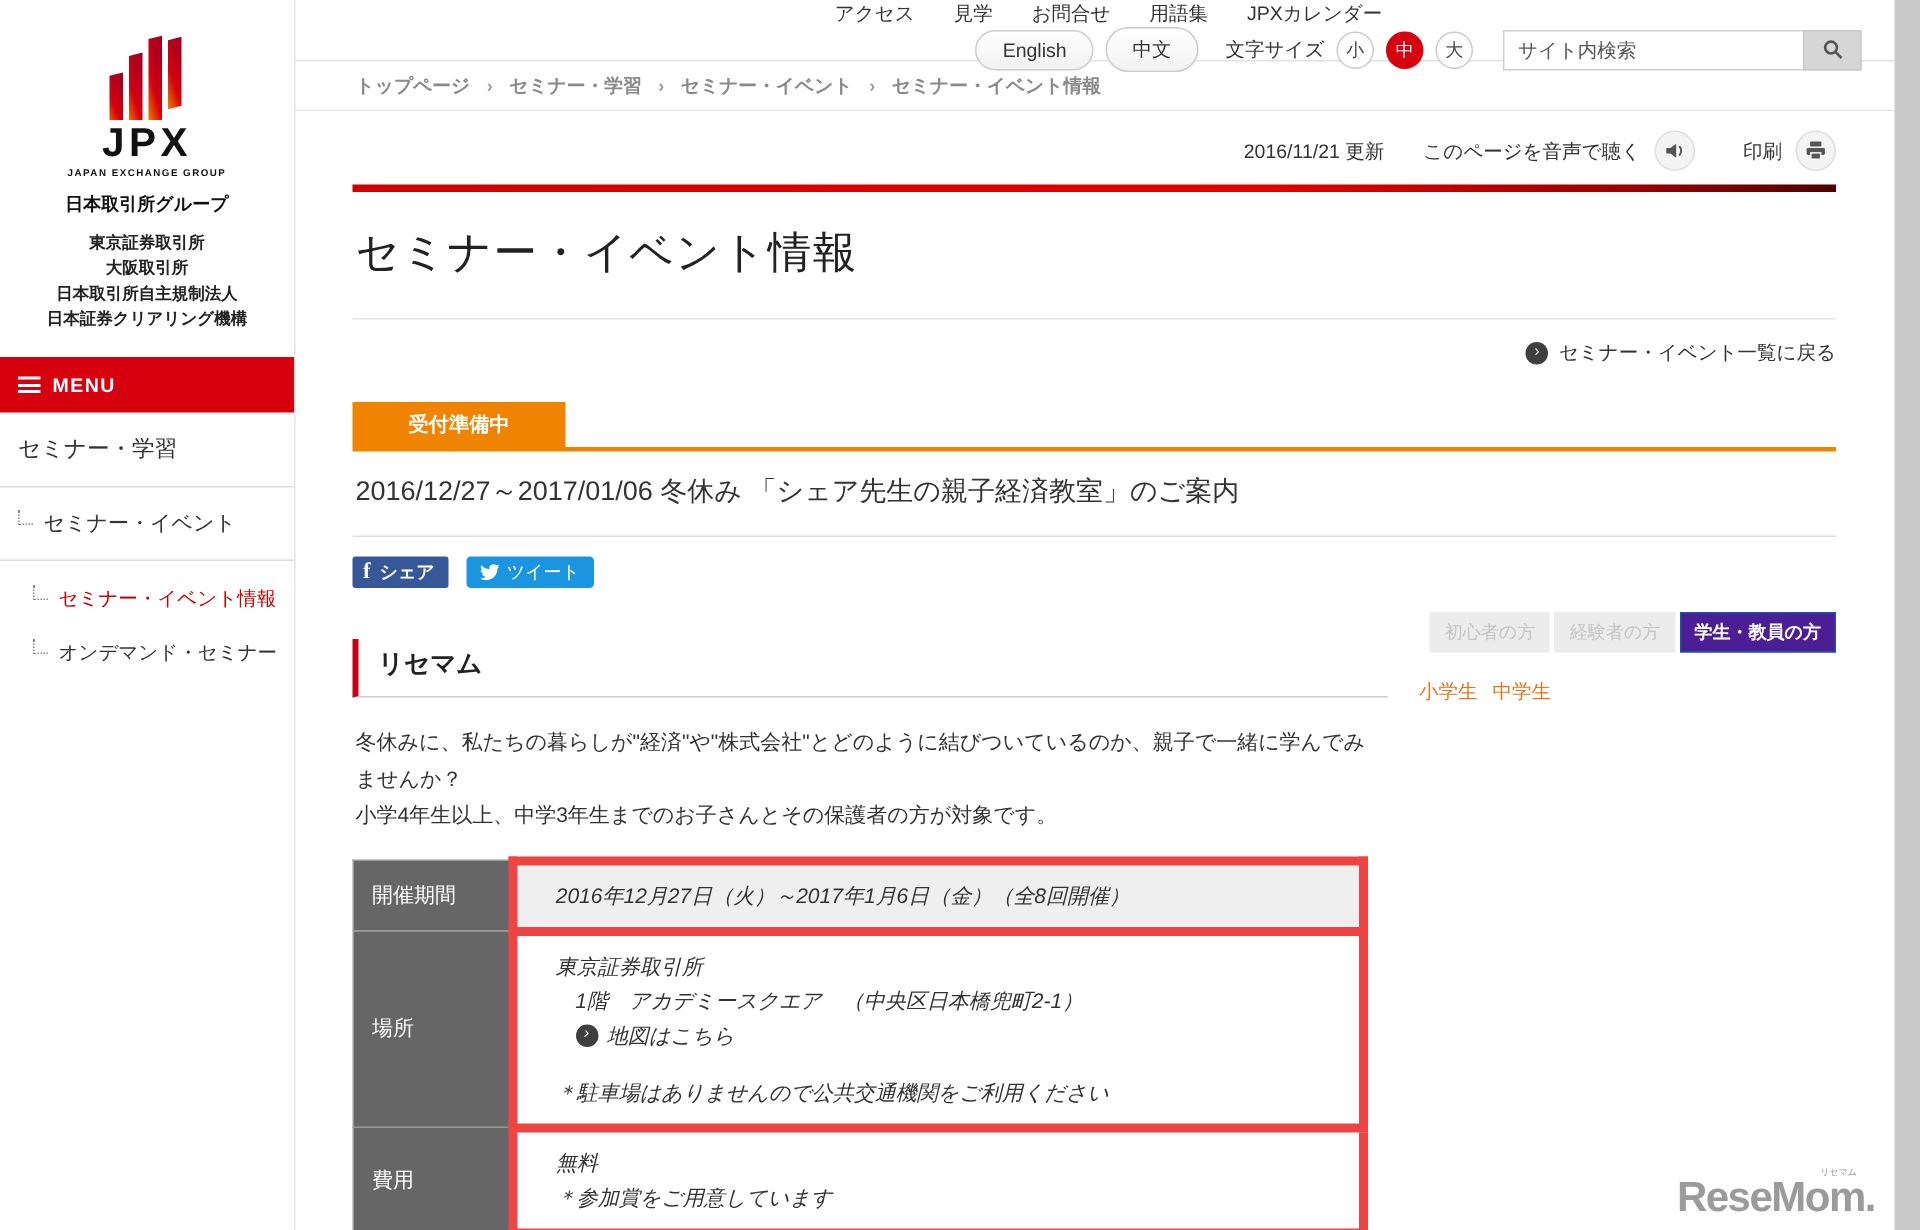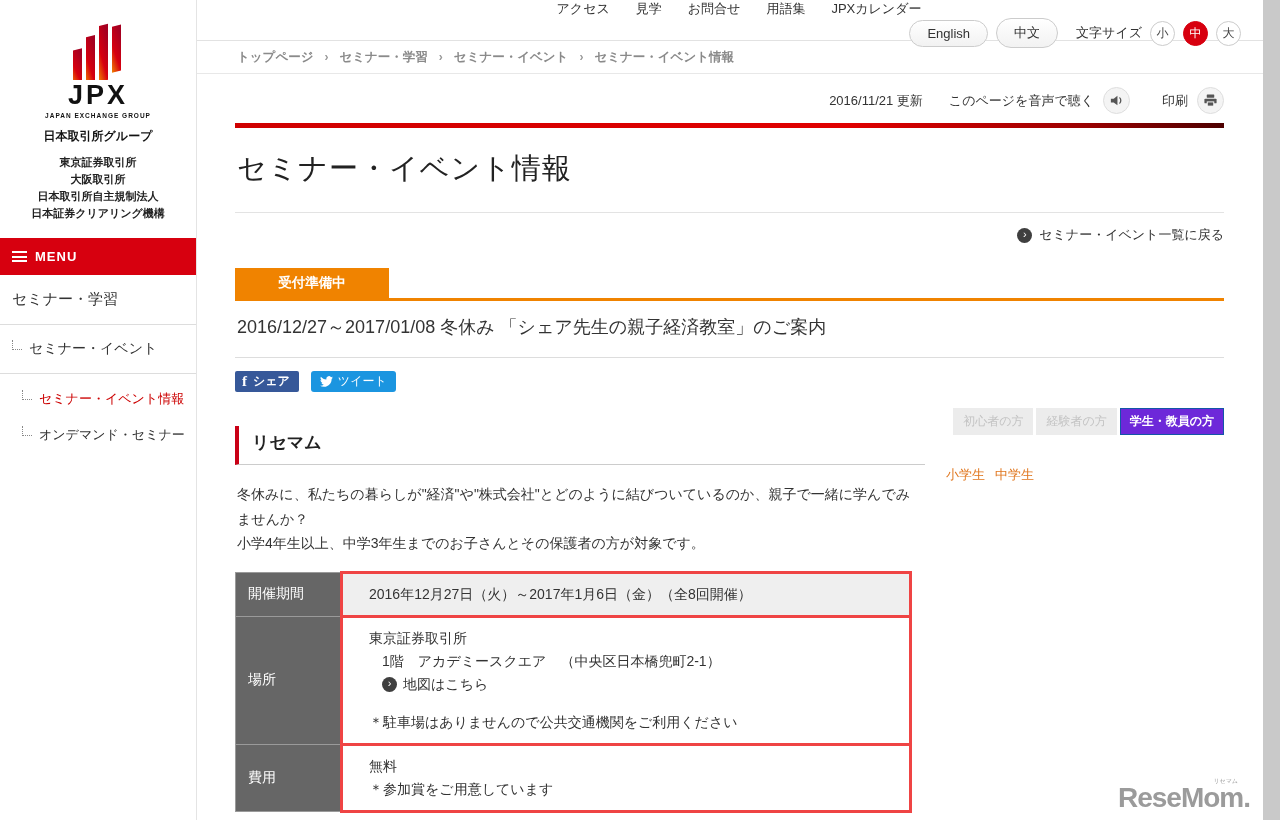--- a/index.html
+++ b/index.html
@@ -62,49 +62,49 @@
 
   .title-rule { height:5px; background:linear-gradient(90deg,#cf0000 0%, #e00000 62%, #9a0000 86%, #4d0000 100%); margin-top:6px; }
   .page-title { font-size:29px; color:#222; font-weight:400; padding:21px 2px 23px; border-bottom:1px solid #e3e3e3; letter-spacing:1px; }
 
   .back-row { display:flex; justify-content:flex-end; align-items:center; gap:7px; padding:13px 0 24px; font-size:13px; color:#333; }
   .circle-arrow { width:15px; height:15px; border-radius:50%; background:#3f3f3f; color:#fff; display:inline-flex;
     align-items:center; justify-content:center; font-size:11px; line-height:1; padding-bottom:1px; flex:0 0 15px; }
   .back-row .label { cursor:pointer;font-family:Liberation Serif, serif; }
 
   .badge-bar { border-bottom:3px solid #f08300; }
-  .status-badge { display:inline-block; width:154px; text-align:center; background:#f08300; color:#fff;
+  .status-badge { display:inline-block; width:142px; text-align:center; background:#f08300; color:#fff;
     font-size:13.5px; font-weight:bold; padding:6px 0; }
   .event-title { font-size:18px; color:#333; font-weight:400; padding:14px 2px 18px; border-bottom:1px solid #ddd; }
 
   .social-row { margin-top:13px; display:flex; gap:12px; align-items:center; }
   .fb-btn { background:#365899; color:#fff; font-size:12px; font-weight:bold; height:21px; display:flex;
     align-items:center; gap:6px; padding:0 9px 0 7px; border-radius:2px; cursor:pointer; }
   .fb-f { font-family:"Liberation Serif", serif; font-size:15px; font-weight:bold; }
   .tw-btn { background:#1b95e0; color:#fff; font-size:12px; height:21px; display:flex; align-items:center;
     gap:5px; padding:0 9px; border-radius:3px; cursor:pointer; }
 
   .content-body { display:flex; margin-top:16px; }
   .left-col { width:690px; flex:0 0 690px; padding-top:18px; }
   .right-rail { margin-left:auto; width:278px; }
 
   .tabs-row { display:flex; gap:3px; justify-content:flex-end; }
   .aud-tab { font-size:12px; padding:5px 10px; background:#ececec; color:#c3c3c3; cursor:pointer; white-space:nowrap; }
-  .aud-tab.active { background:#6d28d9; color:#fff; font-weight:bold; border:1px solid #1356a8; padding:4px 9px; }
-  .tags-row { margin-top:31px; display:flex; gap:10px; font-size:13px; color:#e0761e; }
+  .aud-tab.active { background:#4c1d95; color:#fff; font-weight:bold; border:1px solid #1356a8; padding:4px 9px; }
+  .tags-row { margin-top:17px; display:flex; gap:10px; font-size:13px; color:#e0761e; }
   .tag { cursor:pointer; }
 
   .section-head { border-left:4px solid #c90016; border-bottom:1px solid #ccc; padding:5px 0 10px 13px;
     font-size:17px; font-weight:bold; color:#222; }
   .intro { margin:17px 2px 0; font-size:14px; line-height:1.75; color:#333; }
 
   table.ev { border-collapse:collapse; margin-top:15px; width:677px; }
   table.ev th { background:#666; color:#fff; font-weight:400; font-size:14px; text-align:left;
     width:106px; padding:10px 12px; border:1px solid #9a9a9a; vertical-align:middle; }
-  table.ev td { border:3px solid #ef4444; font-size:14px; padding:9px 26px; line-height:1.65; color:#333; }
+  table.ev td { border:6px solid #ef4444; font-size:14px; padding:9px 26px; line-height:1.65; color:#333;font-style:italic; }
   table.ev tr.shade td { background:#efefef; }
   .cell-line.indent { padding-left:13px; }
   .cell-line.spacer { height:15px; }
   .cell-link { display:flex; align-items:center; gap:6px; cursor:pointer; }
 
   .watermark { position:absolute; right:30px; bottom:6px; color:#9b9b9b; font-weight:bold; font-size:28px;
     letter-spacing:-1px; z-index:60; }
   .watermark .kana { position:absolute; top:-5px; right:12px; font-size:6px; letter-spacing:0; font-weight:normal; color:#9b9b9b; }
 
   svg.glyph { display:block; }
@@ -168,20 +168,29 @@
           <span class="top-link">用語集</span>
           <span class="top-link">JPXカレンダー</span>
         </div>
       <div class="top-controls">
         <span class="pill">English</span>
         <span class="pill">中文</span>
         <span class="fs-label">文字サイズ</span>
         <span class="fs-circle">小</span>
         <span class="fs-circle active">中</span>
         <span class="fs-circle">大</span>
+        <span class="searchbox">
+          <input type="text" placeholder="サイト内検索" style="">
+          <span class="search-btn">
+            <svg class="glyph" width="14" height="14" viewBox="0 0 16 16">
+                <circle cx="6.5" cy="6.5" r="4.5" fill="none" stroke="#555" stroke-width="2"></circle>
+                <line x1="10" y1="10" x2="14.5" y2="14.5" stroke="#555" stroke-width="2"></line>
+              </svg>
+          </span>
+        </span>
       </div>
     </div>
 
     <div class="breadcrumb">
         <span class="bc-item">トップページ</span>
         <span class="sep">›</span>
         <span class="bc-item">セミナー・学習</span>
         <span class="sep">›</span>
         <span class="bc-item">セミナー・イベント</span>
         <span class="sep">›</span>
@@ -214,21 +223,21 @@
       <h1 class="page-title">セミナー・イベント情報</h1>
 
       <div class="back-row">
         <span class="circle-arrow">›</span>
         <span class="label">セミナー・イベント一覧に戻る</span>
       </div>
 
       <div class="badge-bar">
         <span class="status-badge">受付準備中</span>
       </div>
-      <h2 class="event-title">2016/12/27～2017/01/08 冬休み 「シェア先生の親子経済教室」のご案内</h2>
+      <h2 class="event-title">2016/12/27～2017/01/06 冬休み 「シェア先生の親子経済教室」のご案内</h2>
 
       <div class="social-row">
         <span class="fb-btn">
           <span class="fb-f">f</span>
           <span>シェア</span>
         </span>
         <span class="tw-btn">
           <svg class="glyph" width="13" height="13" viewBox="0 0 16 16">
               <path fill="#fff" d="M16 3c-.6.3-1.2.4-1.9.5.7-.4 1.2-1 1.4-1.8-.6.4-1.3.6-2.1.8a3.28 3.28 0 0 0-5.6 3C5.1 5.4 2.7 4.1 1.1 2.1c-.9 1.5-.4 3.4 1 4.4-.5 0-1-.2-1.5-.4 0 1.6 1.1 2.9 2.6 3.2-.5.1-1 .2-1.5.1.4 1.3 1.6 2.3 3.1 2.3A6.6 6.6 0 0 1 0 13.1 9.3 9.3 0 0 0 5 14.5c6 0 9.3-5 9.3-9.3v-.4c.7-.5 1.2-1.1 1.7-1.8z"></path>
             </svg>

